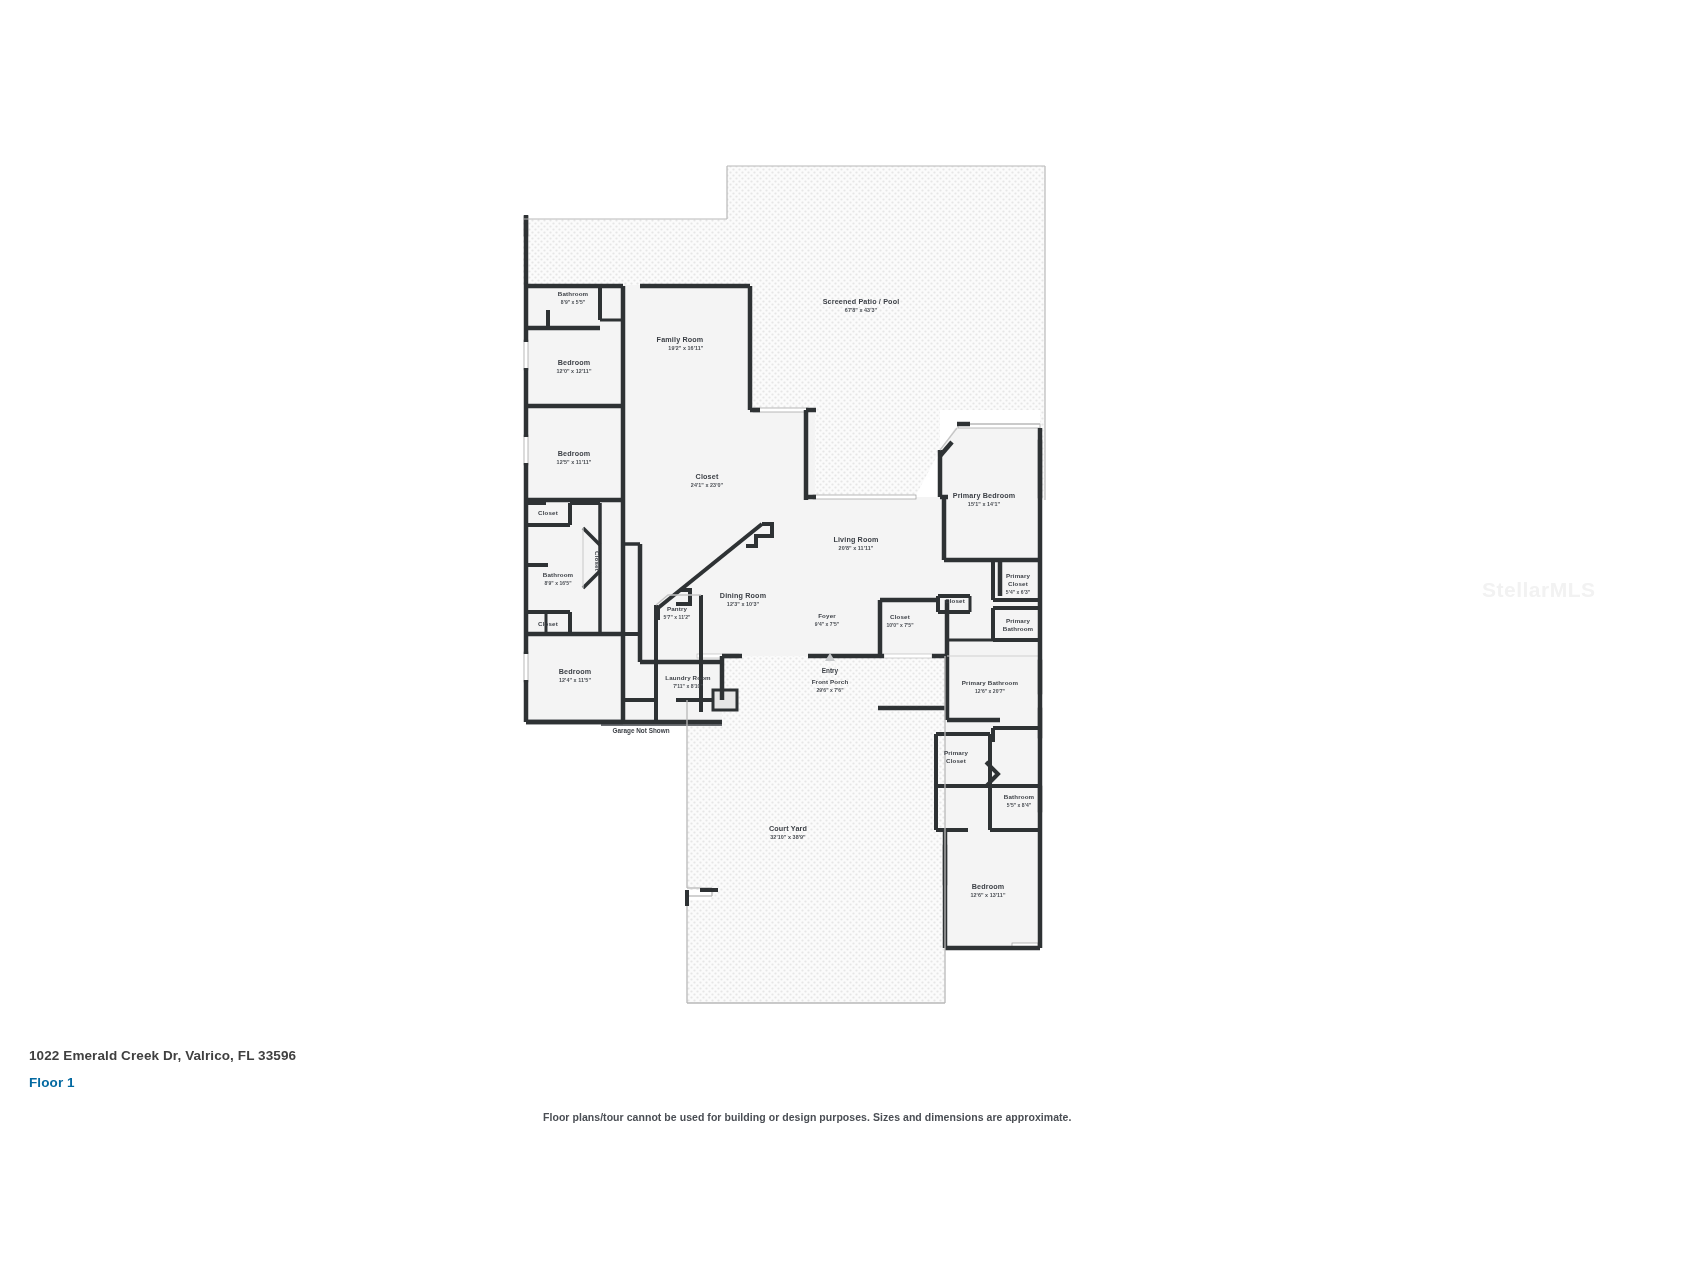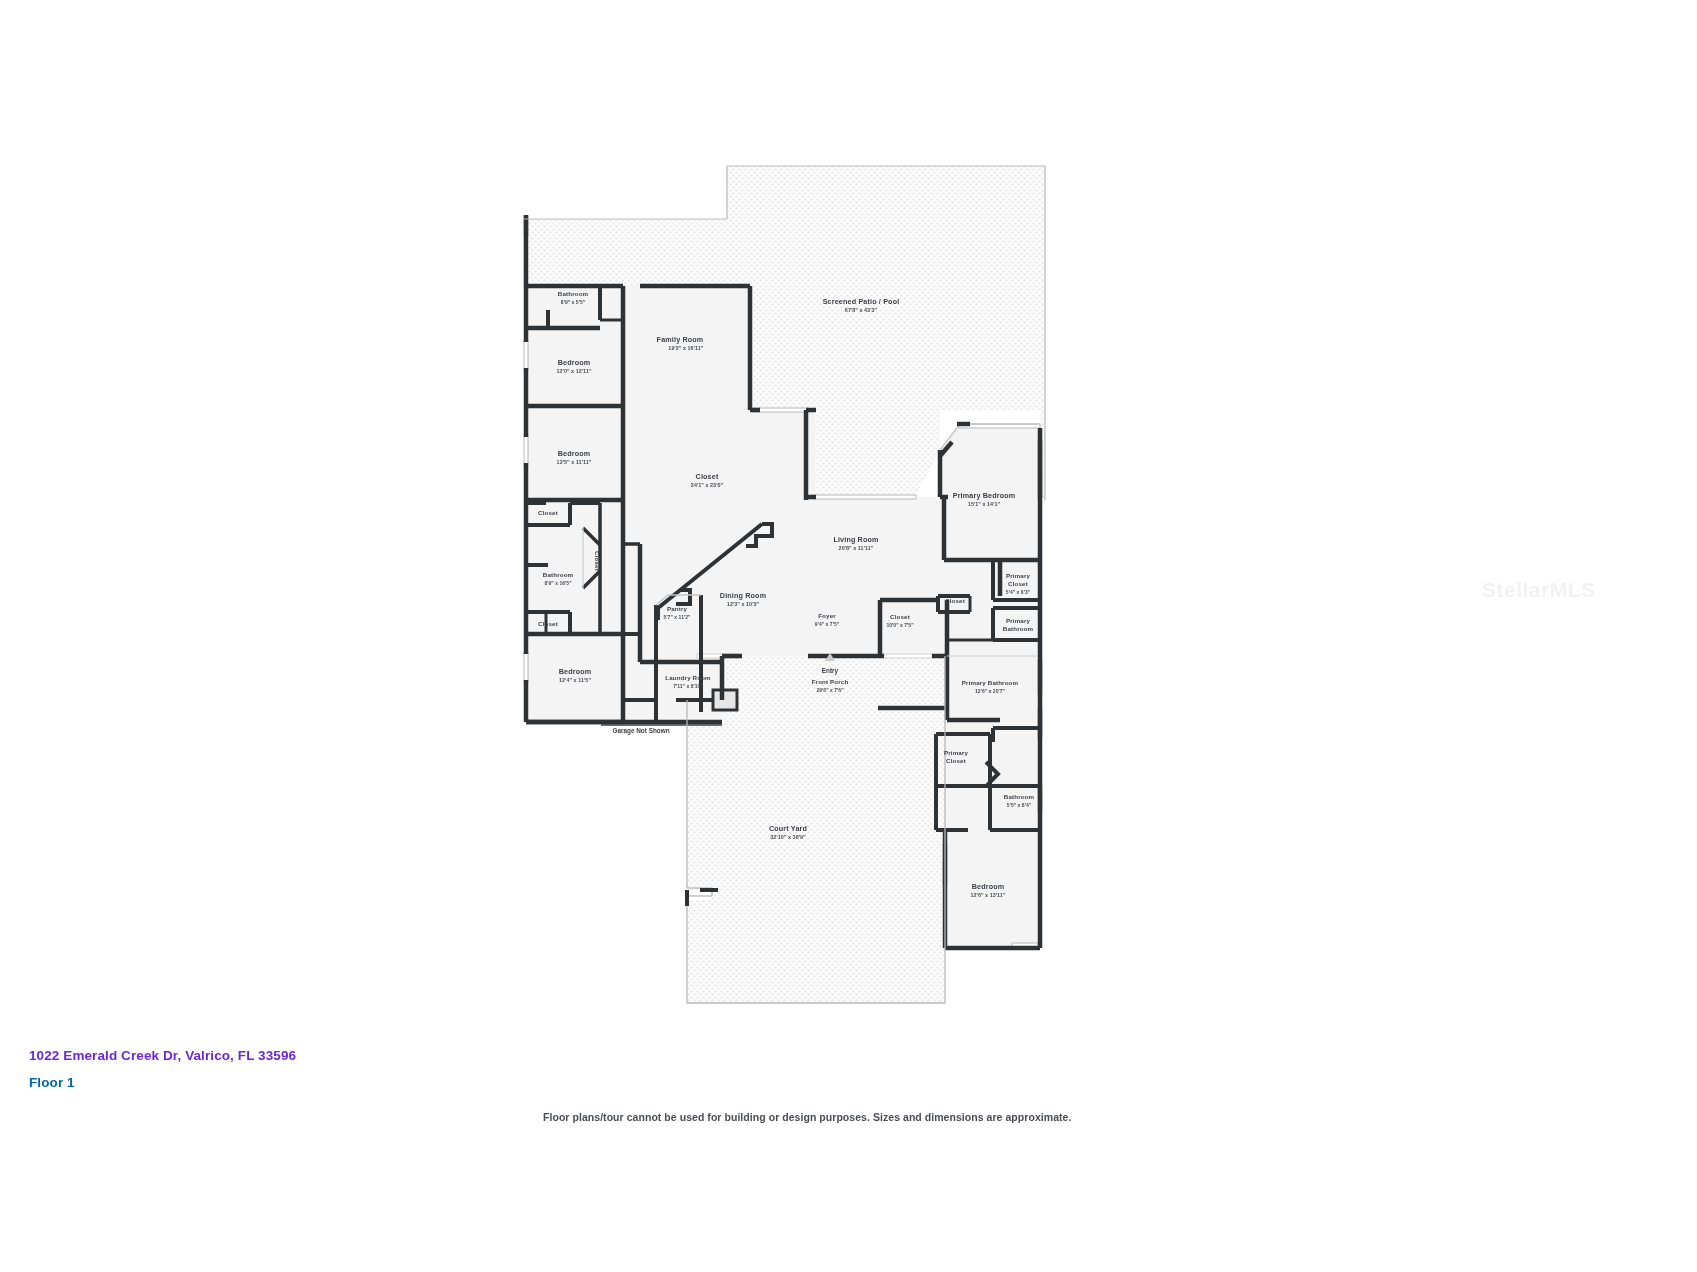--- a/index.html
+++ b/index.html
@@ -68,21 +68,21 @@
     border-left: 5px solid transparent;
     border-right: 5px solid transparent;
     border-bottom: 8px solid #c9cbcd;
   }
   #footer-address {
     position: absolute;
     left: 29px;
     top: 1048px;
     font-size: 13.5px;
     font-weight: bold;
-    color: #6d28d9;
+    color: #404040;
     letter-spacing: 0.1px;
   }
   #footer-floor {
     position: absolute;
     left: 29px;
     top: 1075px;
     font-size: 13.5px;
     font-weight: bold;
     color: #0369a1;
     letter-spacing: 0.1px;

